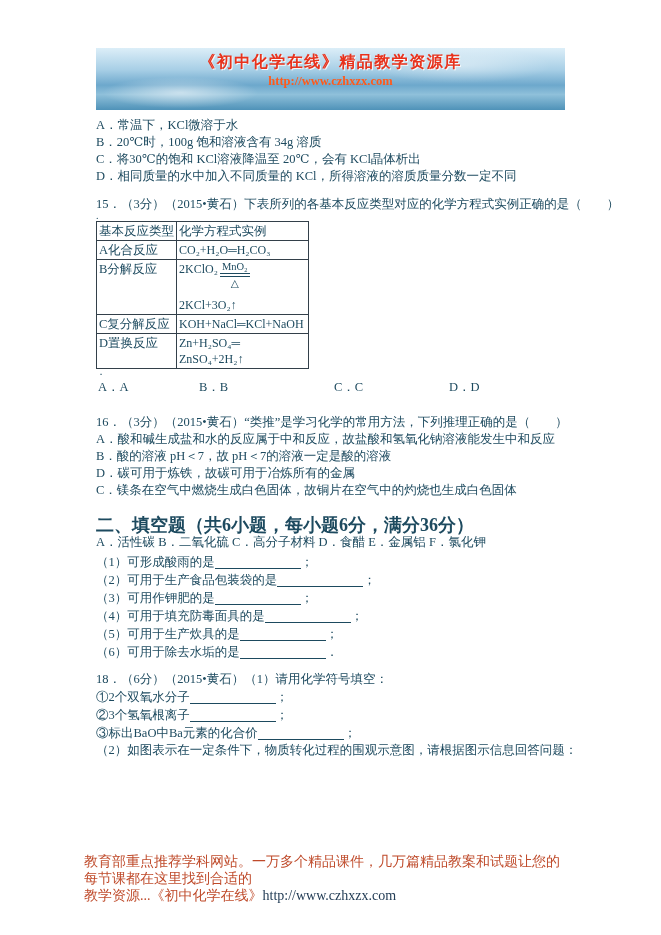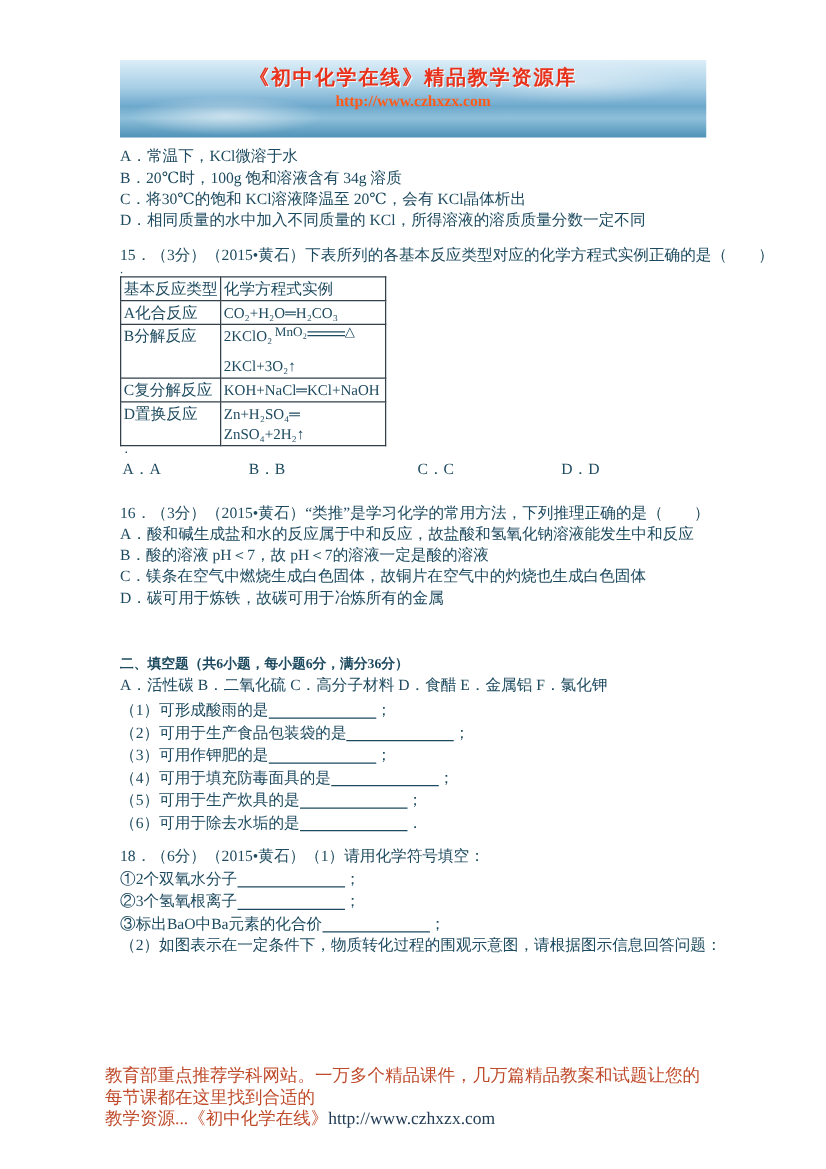--- a/index.html
+++ b/index.html
@@ -22,33 +22,33 @@
   .banner-title {
     font-size:16px; font-weight:bold; color:#e8321c; letter-spacing:1.5px;
     padding-top:4px; text-shadow:1px 1px 0 rgba(255,255,255,.85);
   }
   .banner-url { font-size:12.5px; font-weight:bold; color:#ff5a1a; margin-top:1px; }
   .line { font-size:12.5px; line-height:17px; white-space:nowrap; }
   .opts { margin-top:7px; }
   .q15 { margin-top:11px; }
   .q16 { margin-top:18px; }
   .q18 { margin-top:10px; }
-  .section { margin-top:36px; font-weight:bold; font-size:11px; }
+  .section { margin-top:18px; font-weight:bold; font-size:18px; }
   .stray { font-size:10px; line-height:6px; height:6px; }
   table.rxn { border-collapse:collapse; margin-top:2px; font-size:12.5px; line-height:16px; }
   table.rxn col.c1 { width:80px; }
   table.rxn col.c2 { width:132px; }
   table.rxn th, table.rxn td {
     border:1px solid #33404a; padding:1px 2px; text-align:left;
     vertical-align:top; font-weight:normal;
   }
   .eq { font-size:12px; white-space:nowrap; }
   .tall { padding:4px 2px 10px 6px; }
   .eqflex { display:flex; align-items:flex-start; }
-  .cond { display:inline-flex; flex-direction:row; align-items:center; margin-left:2px; font-size:10.5px; line-height:11px; }
+  .cond { display:inline-flex; flex-direction:column; align-items:center; margin-left:2px; font-size:10.5px; line-height:11px; }
   .cond-line { width:30px; height:4px; border-top:1px solid #1d4a5f; border-bottom:1px solid #1d4a5f; margin:1px 0; }
   .prod { margin-top:8px; }
   .answers { position:relative; height:17px; margin-top:4px; font-size:12.5px; }
   .answers span { position:absolute; top:0; }
   .answers span:nth-child(1) { left:2px; }
   .answers span:nth-child(2) { left:103px; }
   .answers span:nth-child(3) { left:238px; }
   .answers span:nth-child(4) { left:353px; }
   .blank-line { font-size:12.5px; line-height:18px; height:18px; white-space:nowrap; }
   .first-blank { margin-top:2px; }
@@ -123,22 +123,22 @@
   <div class="answers">
     <span>A．A</span>
     <span>B．B</span>
     <span>C．C</span>
     <span>D．D</span>
   </div>
 
   <div class="line q16">16．（3分）（2015•黄石）“类推”是学习化学的常用方法，下列推理正确的是（　　）</div>
   <div class="line">A．酸和碱生成盐和水的反应属于中和反应，故盐酸和氢氧化钠溶液能发生中和反应</div>
   <div class="line">B．酸的溶液 pH＜7，故 pH＜7的溶液一定是酸的溶液</div>
+  <div class="line">D．碳可用于炼铁，故碳可用于冶炼所有的金属</div>
   <div class="line">C．镁条在空气中燃烧生成白色固体，故铜片在空气中的灼烧也生成白色固体</div>
-  <div class="line">D．碳可用于炼铁，故碳可用于冶炼所有的金属</div>
 
   <div class="line section">二、填空题（共6小题，每小题6分，满分36分）</div>
 
   <div class="line">A．活性碳  B．二氧化硫  C．高分子材料  D．食醋  E．金属铝  F．氯化钾</div>
 
   <div class="blank-line first-blank"><span>（1）可形成酸雨的是</span><span class="blank"></span><span>；</span></div>
   <div class="blank-line"><span>（2）可用于生产食品包装袋的是</span><span class="blank"></span><span>；</span></div>
   <div class="blank-line"><span>（3）可用作钾肥的是</span><span class="blank"></span><span>；</span></div>
   <div class="blank-line"><span>（4）可用于填充防毒面具的是</span><span class="blank"></span><span>；</span></div>
   <div class="blank-line"><span>（5）可用于生产炊具的是</span><span class="blank"></span><span>；</span></div>

